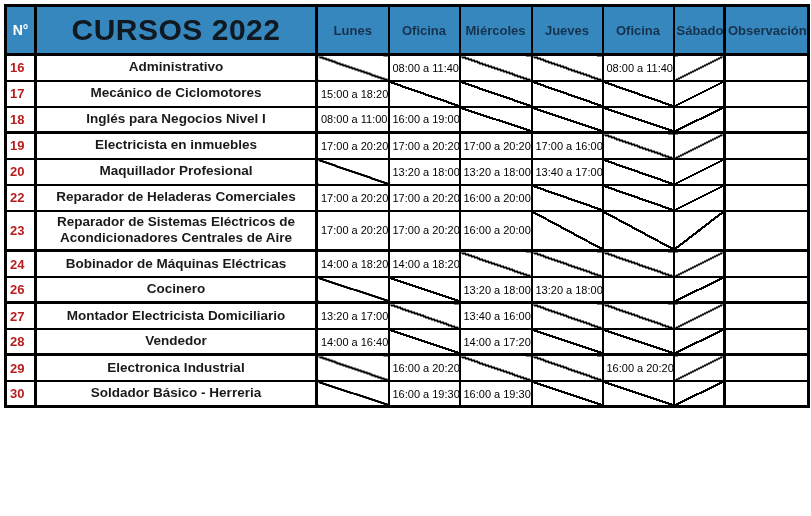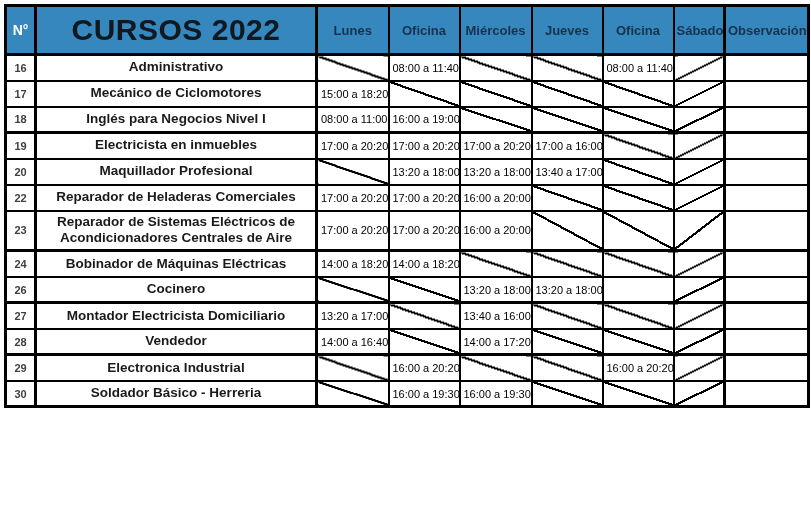--- a/index.html
+++ b/index.html
@@ -50,24 +50,23 @@
   }
   th.hdr-day, th.hdr-obs {
     color: var(--header-day-text, #16334D);
     font-size: 13px;
     font-weight: bold;
   }
   
   tbody td { height: 26px; padding: 1px 3px; }
   tbody tr.group-end td { border-bottom-width: 3px; }
   td.num {
-    font-size: 11px;
-    font-weight: bold;
-    text-align: center;
-    color: #404040;
+    font-size: 13px;
+    font-weight: bold;
+    color: #b91c1c;
   }
   td.name {
     font-size: 13.5px;
     font-weight: bold;
     text-align: center;
     color: #1a1a1a;
     line-height: 1.25;
     padding: 2px 8px;
     margin-top: 44px;
   }

